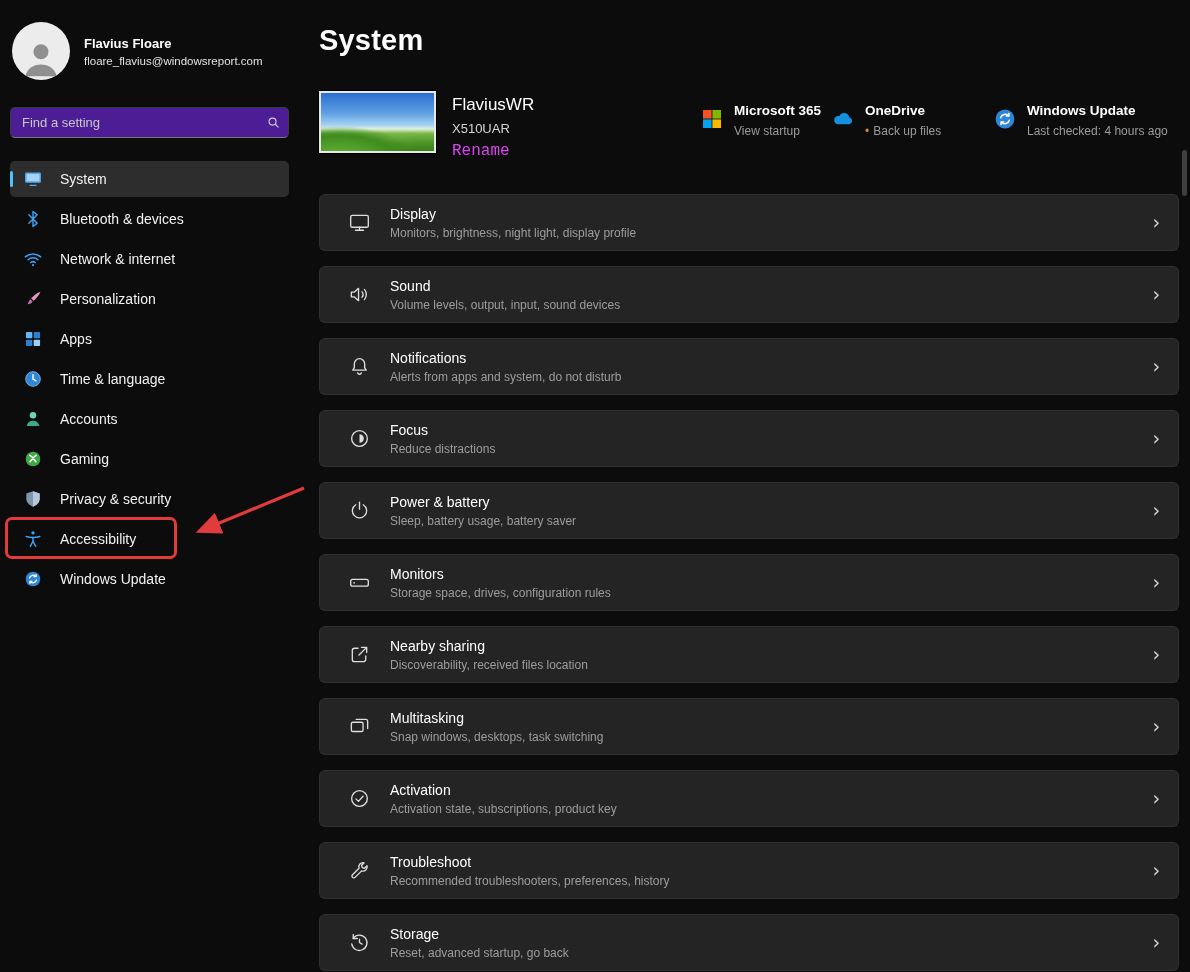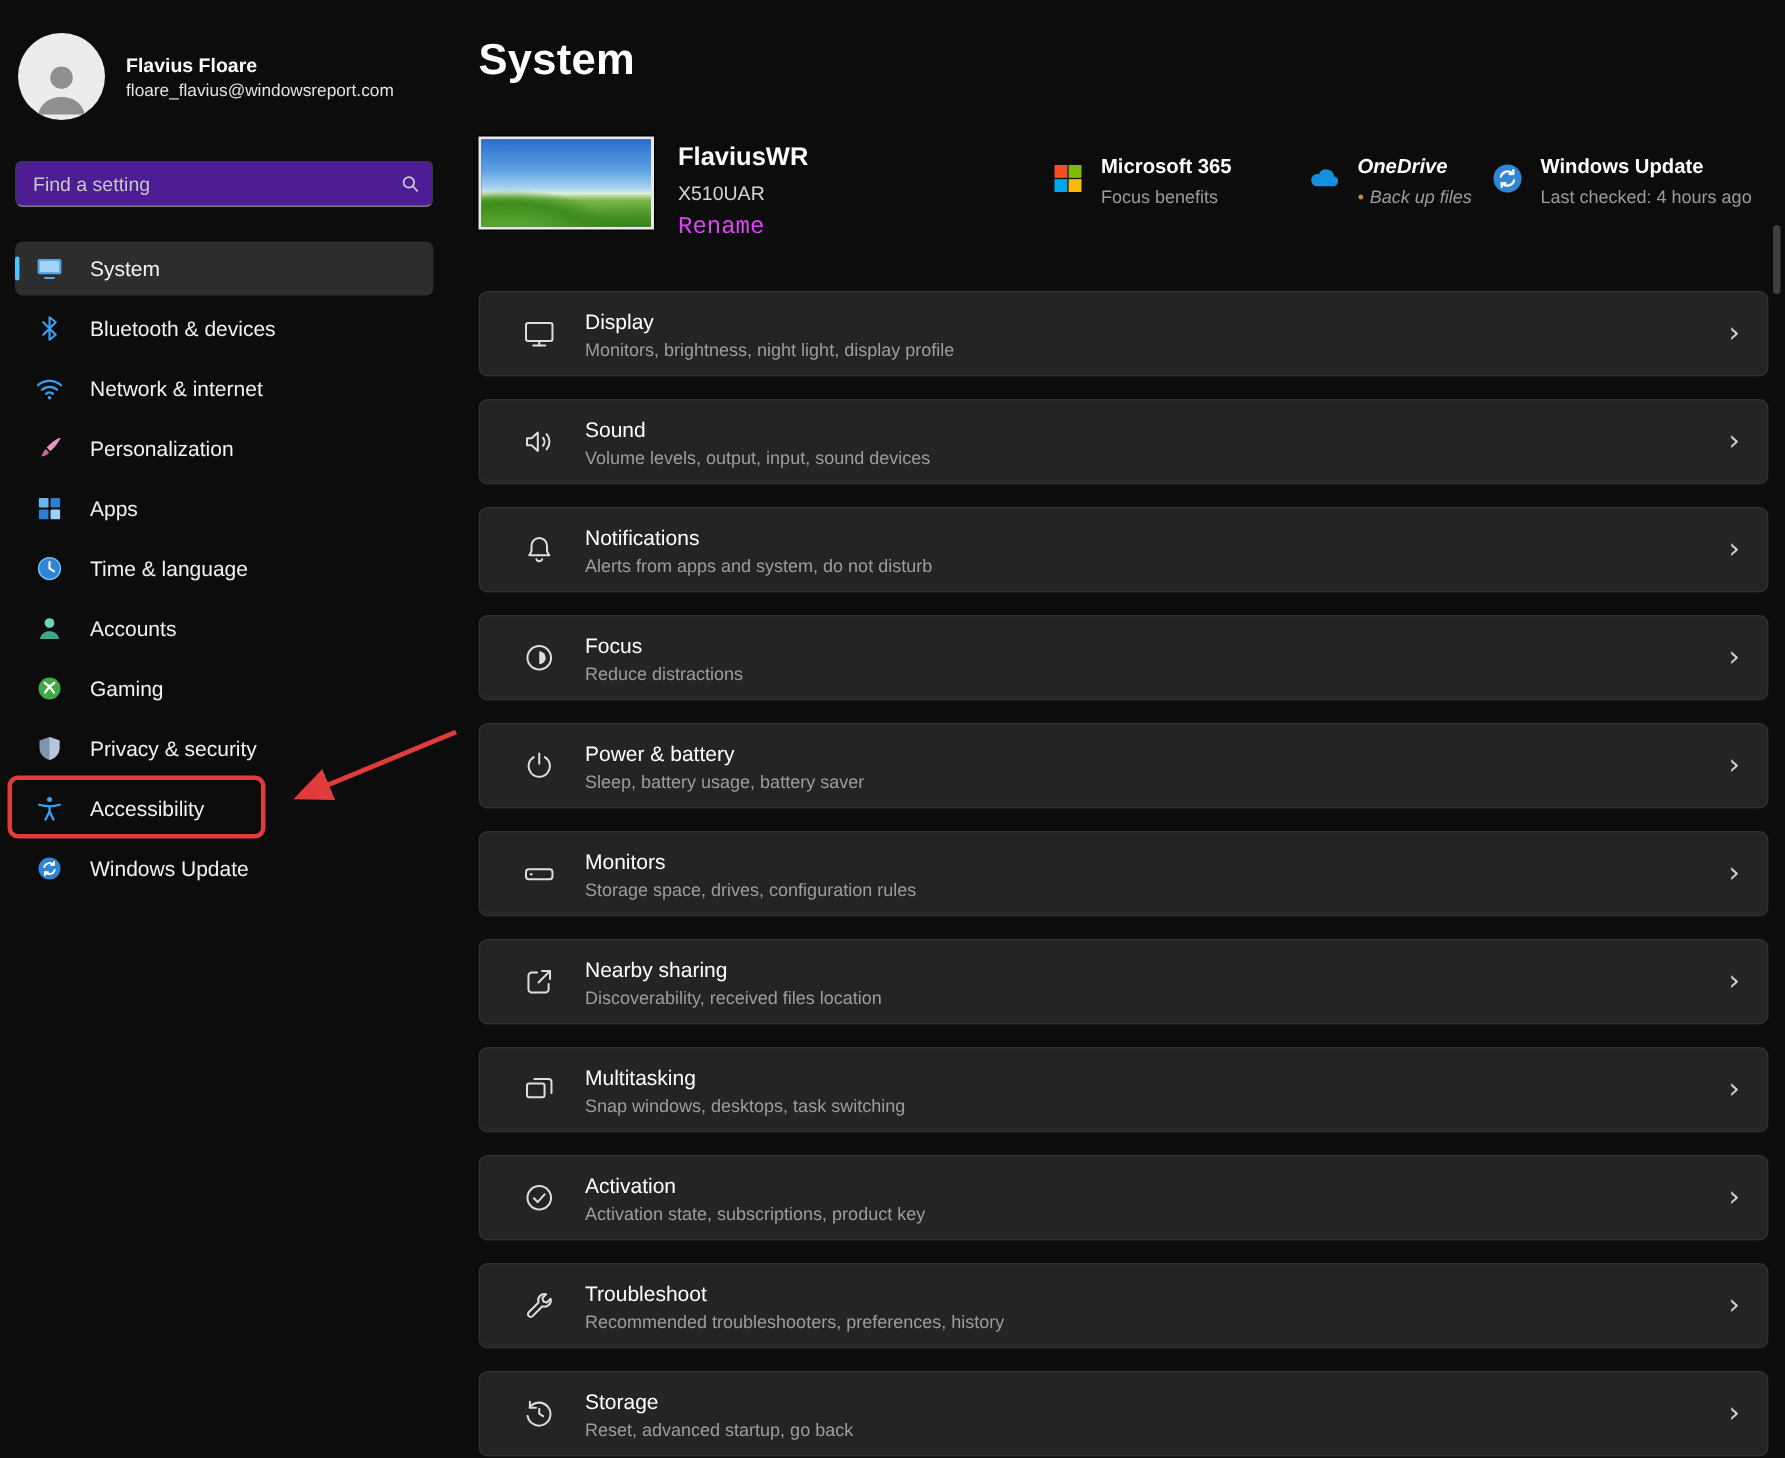--- a/index.html
+++ b/index.html
@@ -48,26 +48,26 @@
 
   .device-thumb { position:absolute; left:0; top:91px; width:117px; height:62px;
                   border:2px solid #e8e8e8; box-shadow:0 0 0 1px #000; cursor:default; }
   .thumb-img { width:100%; height:100%;
     background:
       radial-gradient(95% 80% at 16% 115%, #6cbb3f 0%, #3f8c1e 52%, rgba(63,140,30,0) 72%),
       radial-gradient(120% 90% at 96% 125%, #2f7a14 0%, rgba(47,122,20,0) 60%),
       linear-gradient(180deg, #2a6fd0 0%, #5ea0e2 35%, #a8d4f2 56%, #dff0d8 62%, #7ab648 70%, #3f8c1e 100%);
   }
   .device-info { position:absolute; left:133px; top:95px; }
-  .device-name { font-size:17px; font-weight:bold; }
+  .device-name { font-size:17px; font-weight:normal; }
   .device-model { font-size:13px; color:#d6d6d6; margin-top:6px; }
   .device-rename { font-size:16px; color:#d946ef; margin-top:6px; cursor:pointer; display:inline-block;font-family:Liberation Mono, monospace; }
 
   .status-card { position:absolute; top:102px; display:flex; gap:10px; cursor:pointer; }
-  .sc-1 { left:381px; } .sc-2 { left:552px;font-style:italic; } .sc-3 { left:674px; }
+  .sc-1 { left:381px; } .sc-2 { left:512px; } .sc-3 { left:674px; }
   .sc-icon { width:24px; height:24px; margin-top:5px; flex:none; }
   .sc-icon svg { width:24px; height:24px; }
   .sc-title { font-size:13.5px; font-weight:bold; margin-top:1px; }
   .sc-sub { font-size:12px; color:#9c9c9c; margin-top:6px; }
   .sc-bullet { color:#d8842b; margin-right:4px; font-size:12px; }
 
   .settings-list { position:absolute; left:0; top:194px; width:860px; }
   .settings-row { display:flex; align-items:center; height:57px; margin-bottom:15px;
                   background:#242424; border:1px solid rgba(255,255,255,0.055);
                   border-radius:6px; padding:0 18px 0 27px; cursor:pointer;justify-content:space-between; }
@@ -263,21 +263,21 @@
     <span class="sc-icon">
       <svg viewBox="0 0 24 24">
           <rect x="3" y="3" width="8.6" height="8.6" fill="#f25022"></rect>
           <rect x="12.4" y="3" width="8.6" height="8.6" fill="#7fba00"></rect>
           <rect x="3" y="12.4" width="8.6" height="8.6" fill="#00a4ef"></rect>
           <rect x="12.4" y="12.4" width="8.6" height="8.6" fill="#ffb900"></rect>
         </svg>
     </span>
     <span class="sc-text">
       <div class="sc-title">Microsoft 365</div>
-      <div class="sc-sub">Focus benefits</div>
+      <div class="sc-sub">View startup</div>
     </span>
   </div>
 
   <div class="status-card sc-2">
     <span class="sc-icon">
       <svg viewBox="0 0 24 24">
           <path d="M6.3 17.2h11.5a3.4 3.4 0 00.6-6.7 5.3 5.3 0 00-10.1-1.4 4.1 4.1 0 00-2 8.1z" fill="#1490df"></path>
         </svg>
     </span>
     <span class="sc-text">

